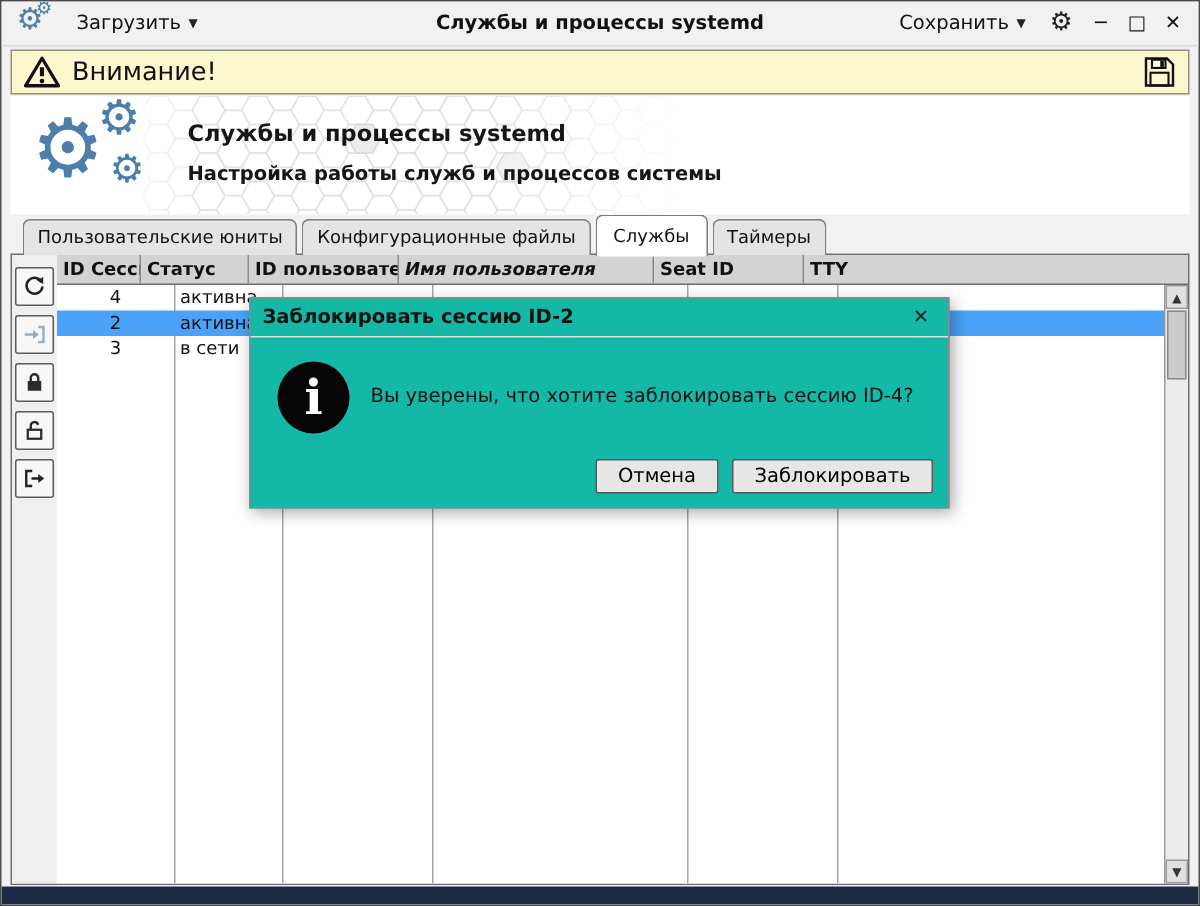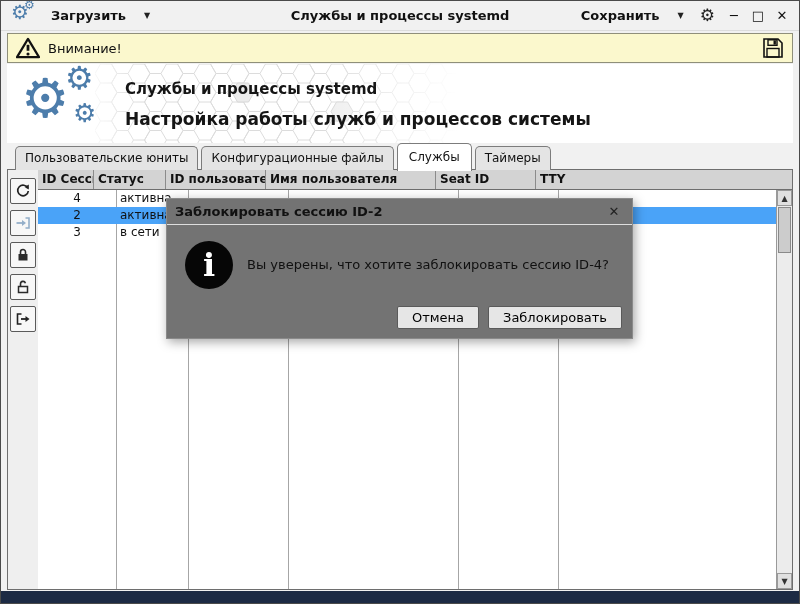--- a/index.html
+++ b/index.html
@@ -6,83 +6,83 @@
   html,body { width:800px; height:604px; }
   body { font-family:"DejaVu Sans","Liberation Sans",sans-serif; font-size:13px; color:#111; }
   .window { position:relative; width:800px; height:604px; background:#f1f1f1; border:1px solid #4a4a4a; overflow:hidden; }
 
   
   .titlebar { position:absolute; top:0; left:0; right:0; height:30px; display:flex; align-items:center;
               padding:0 10px; gap:10px; background:#f1f1f1; border-bottom:1px solid #dcdcdc; }
   .app-gears { position:relative; width:26px; height:24px; color:#4d7dab; }
   .app-gears .ag1 { position:absolute; left:0; top:-2px; font-size:20px; line-height:1; }
   .app-gears .ag2 { position:absolute; left:13px; top:-5px; font-size:12px; line-height:1; }
-  .menu-btn { display:flex; align-items:center; gap:18px; font-size:13px; cursor:default; padding:3px 4px;font-weight:bold; }
+  .menu-btn { display:flex; align-items:center; gap:5px; font-size:13px; cursor:default; padding:3px 4px; }
   .caret { font-size:8px; color:#222; }
   .tb-title { position:absolute; left:0; right:0; text-align:center; font-weight:bold; font-size:13px; pointer-events:none; }
   .tb-right { margin-left:auto; display:flex; align-items:center; gap:12px; }
   .gear-btn { font-size:17px; color:#222; line-height:1; }
   .winctl { display:flex; align-items:center; gap:10px; font-size:13px; color:#111; }
   .winctl span { width:14px; text-align:center; }
 
   
   .warnbar { position:absolute; top:32px; left:6px; right:6px; height:30px; background:#fbf8cd;
              border:1px solid #8f8f7a; display:flex; align-items:center; padding:0 8px; gap:8px; }
-  .warn-label { font-size:13px; }
+  .warn-label { font-size:17px; }
   .warn-spacer { flex:1; }
 
   
   .hero { position:absolute; top:63px; left:6px; right:6px; height:79px; background:#fff; overflow:hidden; }
   .hexes { position:absolute; left:88px; top:0; }
   .hex-fade { position:absolute; inset:0; pointer-events:none;
       background:linear-gradient(90deg,#fff 0px,#fff 75px,rgba(255,255,255,0) 135px,rgba(255,255,255,0) 315px,#fff 450px,#fff 100%); }
   .logo { position:absolute; left:12px; top:0; width:104px; height:78px; color:#4d7dab; }
   .logo .g1 { position:absolute; left:2px;  top:8px;  font-size:54px; line-height:1; }
   .logo .g2 { position:absolute; left:46px; top:-2px; font-size:32px; line-height:1; }
   .logo .g3 { position:absolute; left:54px; top:36px; font-size:26px; line-height:1; }
   .hero-text { position:absolute; left:118px; top:16px; }
   .hero-title { font-size:15px; font-weight:bold; color:#151515; }
-  .hero-sub { margin-top:11px; font-size:17px; font-weight:bold; color:#151515; }
+  .hero-sub { margin-top:11px; font-size:13px; font-weight:bold; color:#151515; }
 
   
   .tabs { position:absolute; left:14px; top:142px; height:27px; display:flex; align-items:flex-end; gap:3px; z-index:3; }
   .tab { font-size:12px; padding:4px 9px 5px; background:#e4e4e4; border:1px solid #7c7c7c; border-bottom:none;
          border-radius:5px 5px 0 0; white-space:nowrap; cursor:default; }
   .tab.active { background:#fff; padding:6px 11px 7px; margin-bottom:-1px; }
 
   
   .panel { position:absolute; top:168px; left:6px; right:6px; bottom:13px; background:#fff;
            border:1px solid #6e6e6e; }
   .side { position:absolute; left:0; top:0; bottom:0; width:30px; background:#efefef; }
   .tool-btn { position:absolute; left:2px; width:26px; height:26px; background:#f7f7f7; border:1px solid #5a5a5a;
               border-radius:2px; display:flex; align-items:center; justify-content:center; }
   .tool-btn svg { display:block; }
 
   .thead { position:absolute; left:30px; right:0; top:0; height:20px; display:flex; background:#d3d3d3;
            border-bottom:1px solid #6e6e6e; font-weight:bold; font-size:12px; line-height:19px; }
   .th { border-right:1px solid #8b8b8b; padding-left:4px; overflow:hidden; white-space:nowrap; }
-  .c0 { width:56px; }  .c1 { width:72px; }  .c2 { width:100px; } .c3 { width:170px; } .c4 { width:100px; } .c5 { flex:1; border-right:none; }
+  .c0 { width:56px; }  .c1 { width:72px; }  .c2 { width:100px; } .c3 { width:170px;font-style:italic; } .c4 { width:100px; } .c5 { flex:1; border-right:none; }
 
   .tbody { position:absolute; left:30px; right:16px; top:20px; bottom:0; background:#fff; overflow:hidden; }
   .vline { position:absolute; top:0; bottom:0; width:0; border-left:1px solid #a6a6a6; }
   .trow { position:relative; display:flex; height:17px; line-height:17px; font-size:12px; }
   .trow.sel { background:#4aa3f8; }
   .cell-id { width:78px; text-align:center; }
   .cell-status { width:72px; padding-left:4px; white-space:nowrap; }
 
   
   .vscroll { position:absolute; right:0; top:20px; bottom:0; width:16px; background:#ececec; border-left:1px solid #9a9a9a; }
   .sb-arrow { position:absolute; left:0; width:15px; height:16px; display:flex; align-items:center; justify-content:center;
               font-size:8px; color:#333; background:#e0e0e0; border:1px solid #9a9a9a; }
   .sb-up { top:0; }
   .sb-down { bottom:0; }
   .sb-thumb { position:absolute; left:1px; top:17px; width:13px; height:46px; background:#cccccc; border:1px solid #8a8a8a; }
 
   
-  .dialog { position:absolute; left:165px; top:197px; width:467px; height:141px; background:#737373;
+  .dialog { position:absolute; left:165px; top:197px; width:467px; height:141px; background:#14b8a6;
             border:1px solid #8a8a8a; box-shadow:2px 3px 10px rgba(0,0,0,0.35); z-index:20; }
   .dlg-titlebar { height:26px; display:flex; align-items:center; padding:0 8px; border-bottom:1px solid #dedede; }
   .dlg-title { font-weight:bold; font-size:13px; }
   .dlg-close { margin-left:auto; width:20px; height:20px; display:flex; align-items:center; justify-content:center;
                font-size:13px; color:#222; }
   .dlg-icon { position:absolute; left:18px; top:42px; width:48px; height:48px; border-radius:50%; background:#060606;
               color:#fff; display:flex; align-items:center; justify-content:center;
               font-family:"DejaVu Serif","Liberation Serif",serif; font-weight:bold; font-size:32px; }
   .dlg-msg { position:absolute; left:80px; top:58px; right:14px; font-size:13px; }
   .dlg-buttons { position:absolute; right:10px; bottom:9px; display:flex; gap:9px;padding-left:28px; }

